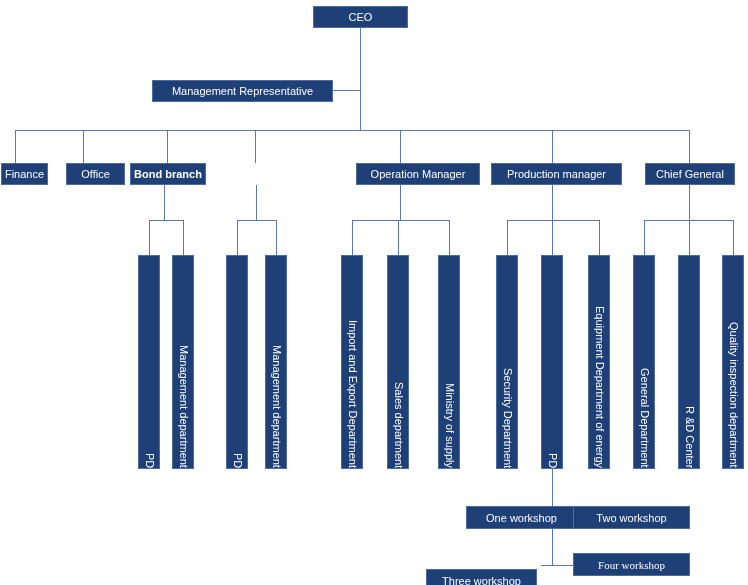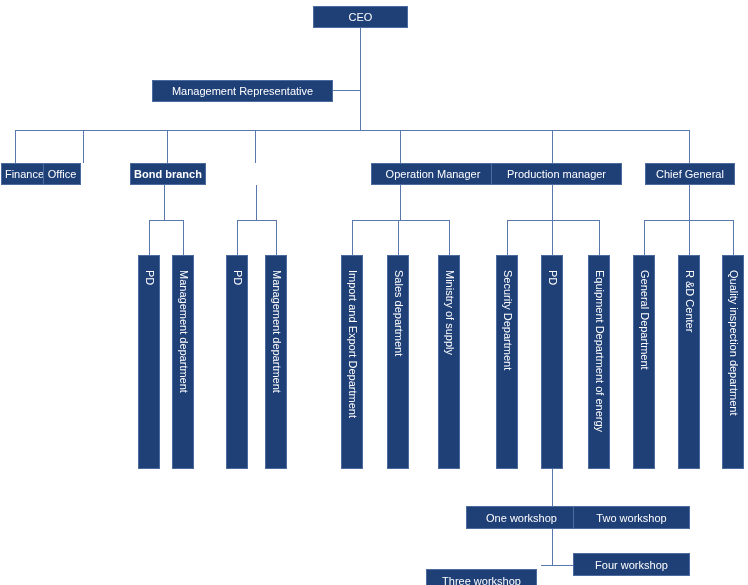--- a/index.html
+++ b/index.html
@@ -9,20 +9,21 @@
     --text:#ffffff;
     --bg:#ffffff;
   }
   html,body{margin:0;padding:0;background:var(--bg);}
   .stage{
     position:relative;
     width:748px;height:585px;
     background:var(--bg);
     font-family:"Liberation Sans",sans-serif;
     overflow:hidden;
+    text-align:right;
   }
   .box{
     position:absolute;
     height:22px;
     background:var(--box_fill);
     border:1.5px solid var(--box_border);
     box-sizing:border-box;
     color:var(--text);
     font-size:11px;
     display:flex;align-items:center;justify-content:center;
@@ -92,38 +93,38 @@
   <div class="vline" style="left:733px;top:220px;height:35px;"></div>
 
   <div class="vline" style="left:552px;top:469px;height:96px;"></div>
   <div class="hline" style="left:541px;top:517px;width:32px;"></div>
   <div class="hline" style="left:541px;top:565px;width:32px;"></div>
 
   <div class="box" style="left:313px;top:6px;width:95px;">CEO</div>
   <div class="box" style="left:152px;top:80px;width:181px;">Management Representative</div>
 
   <div class="box" style="left:1px;top:163px;width:47px;">Finance</div>
-  <div class="box" style="left:43px;top:163px;width:38px;">Office</div>
+  <div class="box" style="left:66px;top:163px;width:59px;">Office</div>
   <div class="box" style="left:130px;top:163px;width:76px;font-weight:bold;">Bond branch</div>
-  <div class="box" style="left:356px;top:163px;width:124px;margin-left:15px;">Operation Manager</div>
+  <div class="box" style="left:356px;top:163px;width:124px;">Operation Manager</div>
   <div class="box" style="left:491px;top:163px;width:131px;">Production manager</div>
   <div class="box" style="left:645px;top:163px;width:90px;">Chief General</div>
 
   <div class="vbox" style="left:138px;">PD</div>
   <div class="vbox" style="left:172px;">Management department</div>
   <div class="vbox" style="left:226px;">PD</div>
   <div class="vbox" style="left:265px;">Management department</div>
   <div class="vbox" style="left:341px;">Import and Export Department</div>
   <div class="vbox" style="left:387px;">Sales department</div>
   <div class="vbox" style="left:438px;">Ministry of supply</div>
   <div class="vbox" style="left:496px;">Security Department</div>
   <div class="vbox" style="left:541px;">PD</div>
   <div class="vbox" style="left:588px;">Equipment Department of energy</div>
   <div class="vbox" style="left:633px;">General Department</div>
   <div class="vbox" style="left:678px;">R &amp;D Center</div>
   <div class="vbox" style="left:722px;">Quality inspection department</div>
 
   <div class="box wbox" style="left:430px;top:506px;width:111px;margin-left:36px;">One workshop</div>
   <div class="box wbox" style="left:573px;top:506px;width:117px;">Two workshop</div>
   <div class="box wbox" style="left:426px;top:553px;width:111px;margin-top:16px;">Three workshop</div>
-  <div class="box wbox" style="left:573px;top:553px;width:117px;">Four workshop</div>
+  <div class="box wbox" style="left:573px;top:553px;width:117px;font-family:Liberation Serif, serif;">Four workshop</div>
 
 </div>
 
 </body></html>

